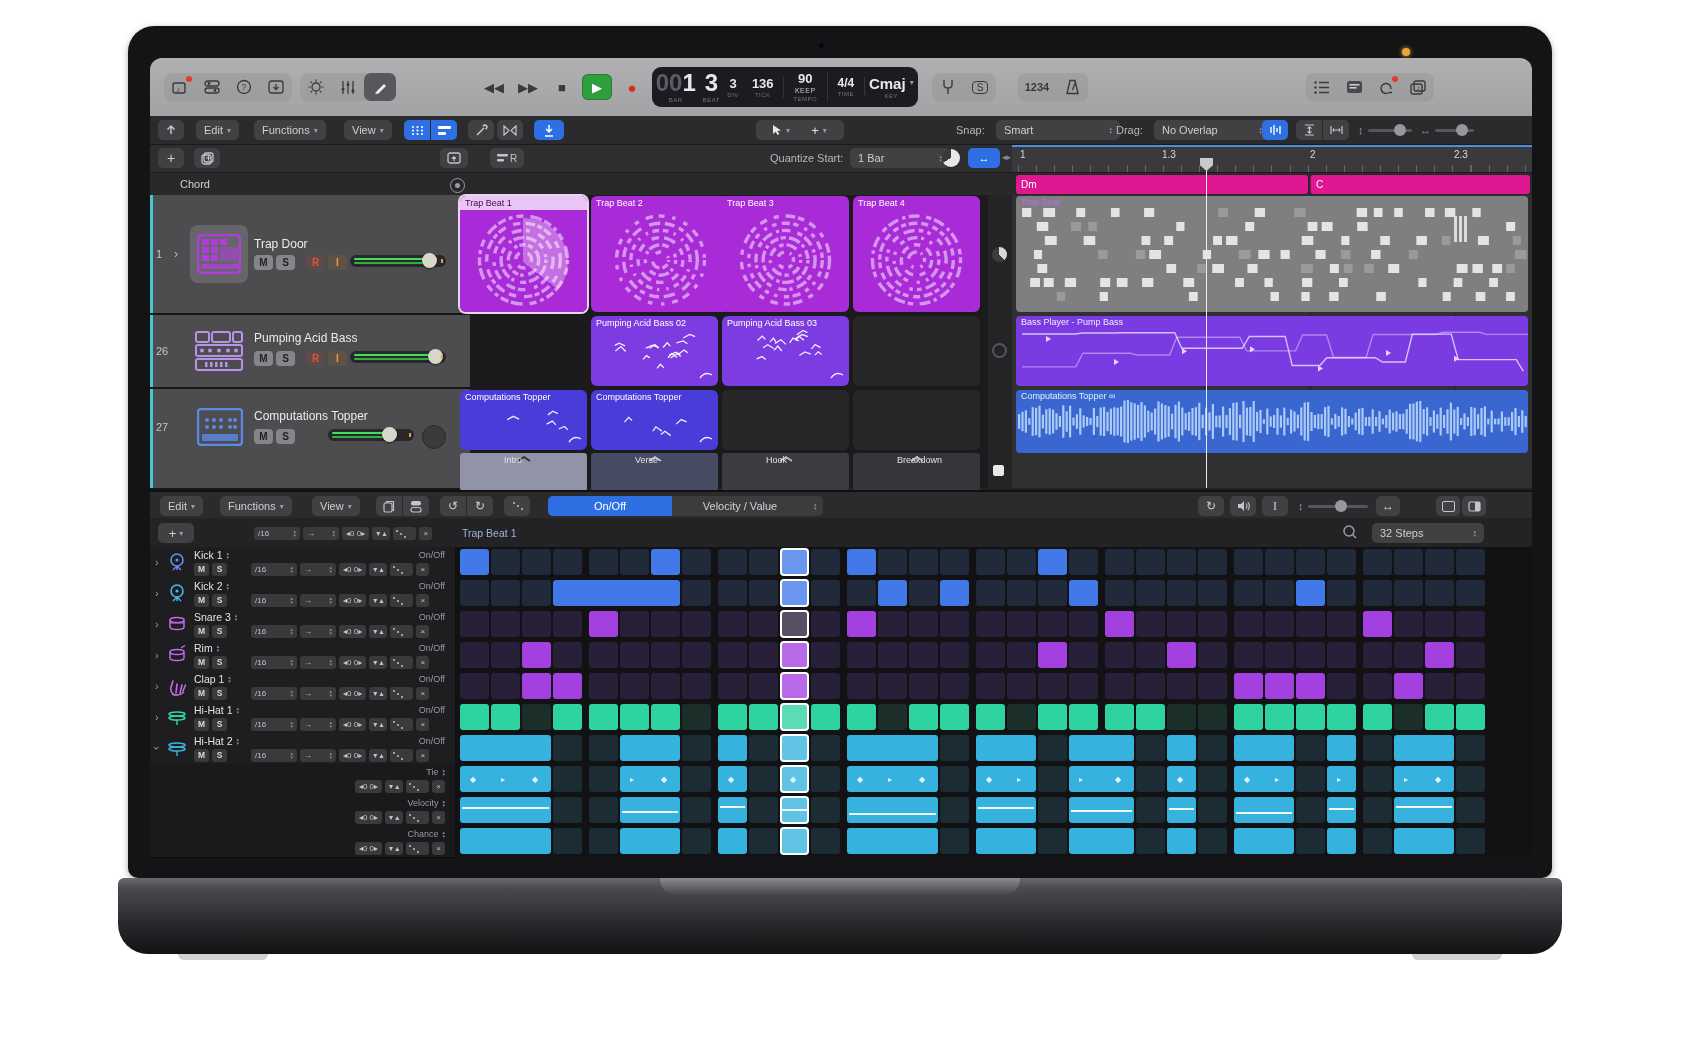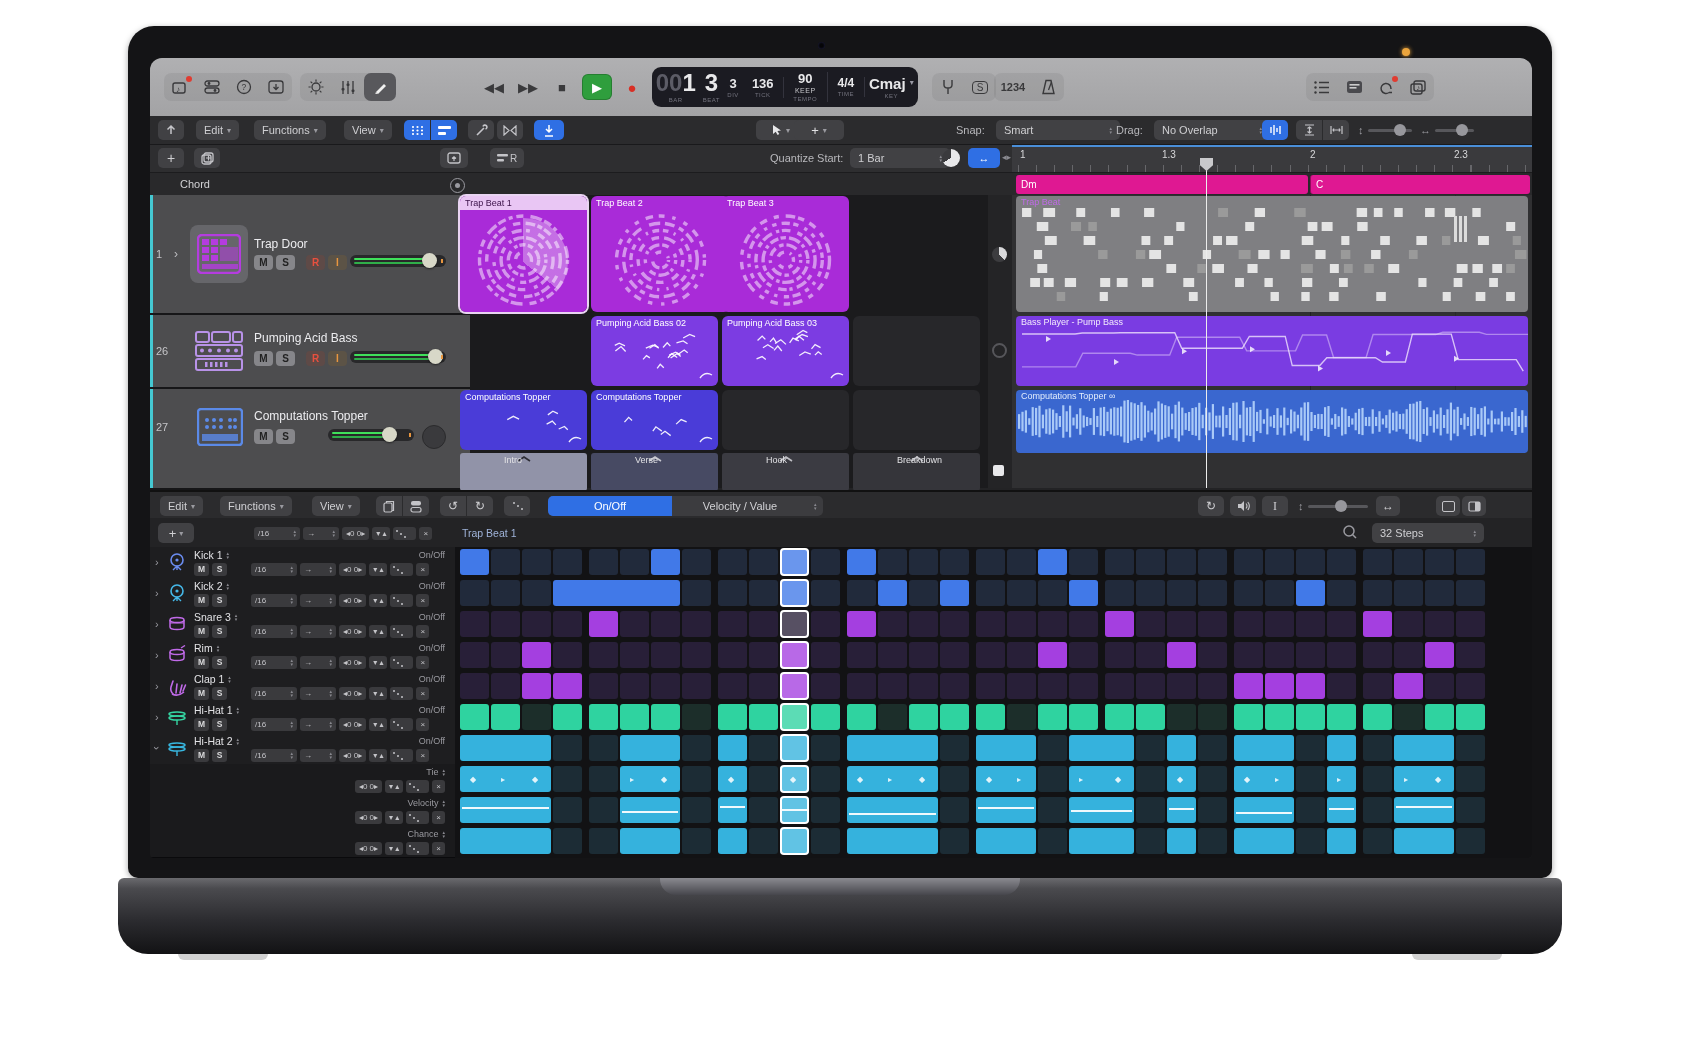--- a/index.html
+++ b/index.html
@@ -234,21 +234,21 @@
         <div class="tgrp" style="left:782px;">
           <div class="tbtn">
               <svg width="12" height="16" viewBox="0 0 12 16">
                 <path d="M2 1 v5 q0 3 4 3 q4 0 4 -3 v-5 M6 9 v6" fill="none" stroke="#39393b" stroke-width="1.4"></path>
               </svg>
             </div>
           <div class="tbtn">
               <span style="border:1.4px solid #39393b;border-radius:4px;padding:0 4px;font-size:10px;">S</span>
             </div>
         </div>
-        <div class="tgrp" style="left:844px;">
+        <div class="tgrp" style="left:868px;">
           <div class="tbtn" style="width:38px;">
               <span style="font-size:11px;font-weight:bold;">1234</span>
             </div>
           <div class="tbtn">
               <svg width="15" height="16" viewBox="0 0 15 16">
                 <path d="M5 1.5 h5 L13 14.5 H2 Z" fill="none" stroke="#39393b" stroke-width="1.4"></path>
                 <path d="M7.5 11 L10.5 3" stroke="#39393b" stroke-width="1.3"></path>
               </svg>
             </div>
         </div>
@@ -590,20 +590,31 @@
             </div>
             <div class="lcell" style="left: 252px; top: 1px; width: 127px; height: 116px; background: linear-gradient(rgb(169, 43, 216), rgb(169, 43, 216));">
               <span class="clabel">Trap Beat 3</span>
               <svg viewBox="0 0 127 116" style="width:100%;height:100%;">
                 <circle cx="63.5" cy="64" r="8" fill="none" stroke="#ffffff" stroke-opacity="0.5" stroke-width="3.4" stroke-dasharray="2.0 3.0 4.5 5.0 5.3 8.6 7.5 6.0"></circle>
                 <circle cx="63.5" cy="64" r="15.2" fill="none" stroke="#ffffff" stroke-opacity="0.5" stroke-width="3.4" stroke-dasharray="2.8 4.6 8.8 4.0 4.6 3.0 10.9 5.7"></circle>
                 <circle cx="63.5" cy="64" r="22.4" fill="none" stroke="#ffffff" stroke-opacity="0.5" stroke-width="3.4" stroke-dasharray="3.5 3.2 8.9 2.2 5.5 3.2 11.8 2.7"></circle>
                 <circle cx="63.5" cy="64" r="29.6" fill="none" stroke="#ffffff" stroke-opacity="0.5" stroke-width="3.4" stroke-dasharray="8.6 7.3 5.4 2.6 10.9 4.4 3.3 2.7"></circle>
                 <circle cx="63.5" cy="64" r="36.8" fill="none" stroke="#ffffff" stroke-opacity="0.5" stroke-width="3.4" stroke-dasharray="8.3 3.5 5.3 6.5 3.4 5.7 4.4 5.2"></circle>
                 <circle cx="63.5" cy="64" r="44" fill="none" stroke="#ffffff" stroke-opacity="0.5" stroke-width="3.4" stroke-dasharray="9.6 2.9 6.5 5.9 7.6 7.2 5.2 6.9"></circle>
+              </svg>
+            </div>
+            <div class="lcell" style="left: 383px; top: 1px; width: 127px; height: 116px; background: linear-gradient(rgb(169, 43, 216), rgb(169, 43, 216));">
+              <span class="clabel">Trap Beat 4</span>
+              <svg viewBox="0 0 127 116" style="width:100%;height:100%;">
+                <circle cx="63.5" cy="64" r="8" fill="none" stroke="#ffffff" stroke-opacity="0.5" stroke-width="3.4" stroke-dasharray="2.0 3.8 2.7 7.0 2.5 8.4 11.4 4.0"></circle>
+                <circle cx="63.5" cy="64" r="15.2" fill="none" stroke="#ffffff" stroke-opacity="0.5" stroke-width="3.4" stroke-dasharray="8.3 6.0 6.3 6.6 8.9 6.5 7.7 4.1"></circle>
+                <circle cx="63.5" cy="64" r="22.4" fill="none" stroke="#ffffff" stroke-opacity="0.5" stroke-width="3.4" stroke-dasharray="5.0 3.5 10.3 3.6 2.9 6.2 3.2 8.9"></circle>
+                <circle cx="63.5" cy="64" r="29.6" fill="none" stroke="#ffffff" stroke-opacity="0.5" stroke-width="3.4" stroke-dasharray="3.6 8.5 7.5 6.2 11.2 4.3 4.7 4.1"></circle>
+                <circle cx="63.5" cy="64" r="36.8" fill="none" stroke="#ffffff" stroke-opacity="0.5" stroke-width="3.4" stroke-dasharray="8.9 3.8 7.1 4.7 5.8 3.1 5.2 2.7"></circle>
+                <circle cx="63.5" cy="64" r="44" fill="none" stroke="#ffffff" stroke-opacity="0.5" stroke-width="3.4" stroke-dasharray="3.3 3.6 10.8 6.6 5.5 2.9 11.1 4.3"></circle>
               </svg>
             </div>
             <div class="lcell" style="left: 121px; top: 121px; width: 127px; height: 70px; background: linear-gradient(rgb(124, 60, 226), rgb(124, 60, 226));">
               <span class="clabel">Pumping Acid Bass 02</span>
               <svg viewBox="0 0 127 70" style="width:100%;height:100%;">
                 <path d="M 78.19106139875248 39.0530903831615 l 6.455017478882809 -2.861484118207118 l 4.699850610783254 2.4887949081551257" fill="none" stroke="#fff" stroke-opacity="0.9" stroke-width="1.3"></path>
                 <path d="M 85.4580678788457 26.923967661942363 l 6.689504802082435 -2.0646637915934734 l 4.385882555686814 2.93681440546029" fill="none" stroke="#fff" stroke-opacity="0.9" stroke-width="1.3"></path>
                 <path d="M 54.81479196469774 32.11768374393475 l 6.826176730834961 -3.032666096479011 l 5.825119926047101 2.3638867155480603" fill="none" stroke="#fff" stroke-opacity="0.9" stroke-width="1.3"></path>
                 <path d="M 76.99538142519792 41.772375035886554 l 3.668616200177286 -4.079437797460443 l 5.54187447276985 3.8226179367967967" fill="none" stroke="#fff" stroke-opacity="0.9" stroke-width="1.3"></path>
                 <path d="M 24.37087902936277 35.03807809935337 l 5.667673913141561 -4.46555097050292 l 4.610841725306046 4.940886041121971" fill="none" stroke="#fff" stroke-opacity="0.9" stroke-width="1.3"></path>

